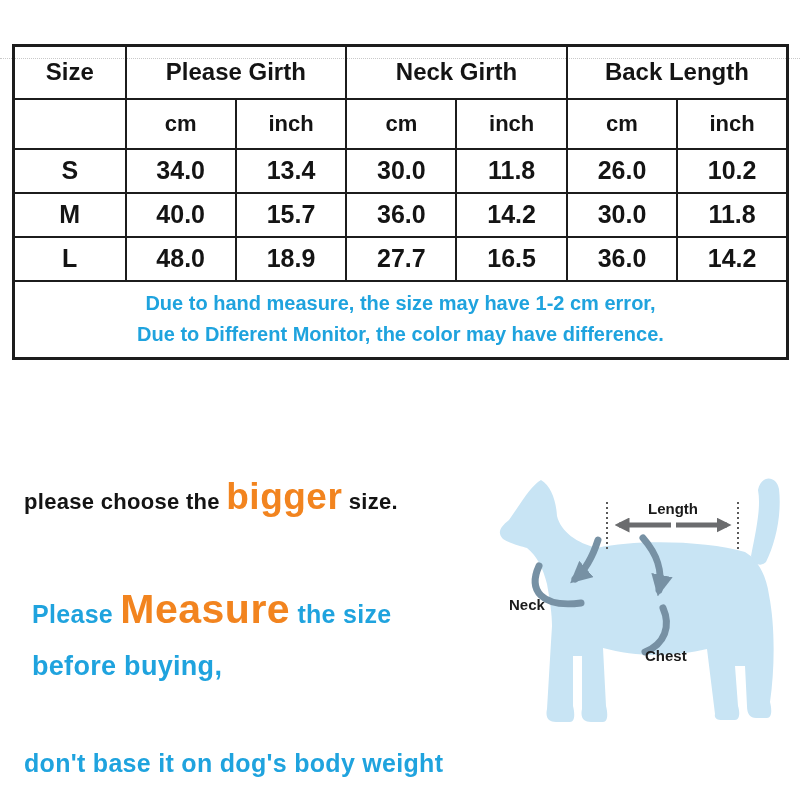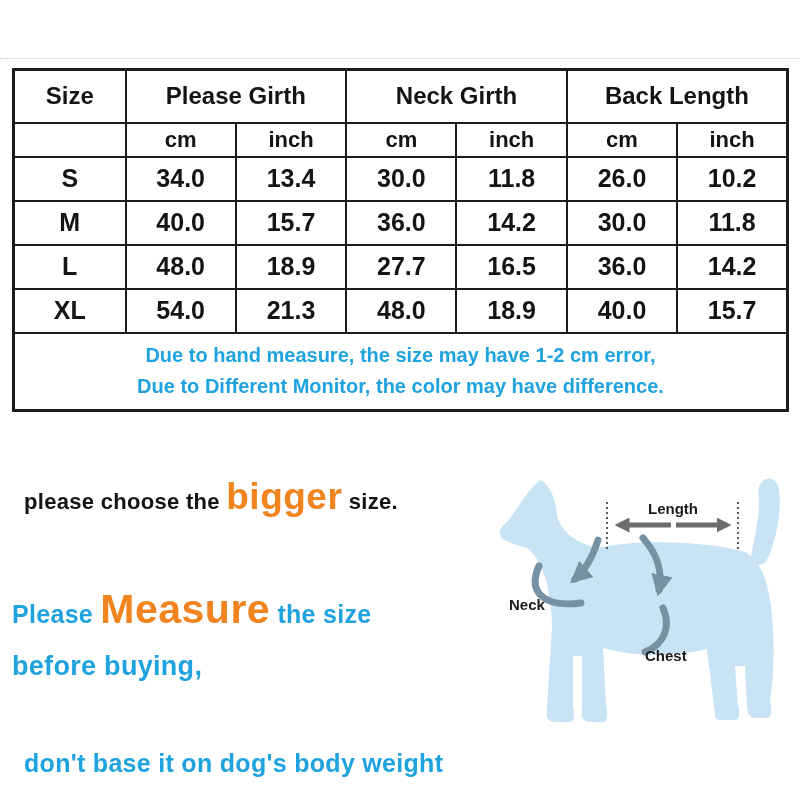--- a/index.html
+++ b/index.html
@@ -10,37 +10,37 @@
   html,body{width:800px;height:800px;}
   body{
     position:relative;background:#ffffff;overflow:hidden;
     font-family:"Liberation Sans",sans-serif;font-weight:bold;color:var(--ink);
   }
   
   .top-rule{position:absolute;left:0;top:58px;width:800px;border-top:1px dotted #c9c9c9;}
 
   
   table.size-table{
-    position:absolute;left:12px;top:68px;width:777px;
+    position:absolute;left:12px;top:44px;width:777px;
     border-collapse:collapse;table-layout:fixed;text-align:center;
     border:3px solid var(--border);
   }
   table.size-table td{border:2px solid var(--border);vertical-align:middle;}
   col.c-size{width:112px;}
   tr.r-head{height:53px;font-size:24px;}
-  tr.r-units{height:34px;font-size:22px;}
+  tr.r-units{height:50px;font-size:22px;}
   tr.r-data{height:44px;font-size:25px;}
   tr.r-note{height:78px;}
   td.note-cell{font-size:20px;color:var(--cyan);line-height:31px;}
 
   
   .advice1{position:absolute;left:24px;top:466px;font-size:22px;line-height:30px;letter-spacing:.3px;}
   .advice1 .row2{margin-top:16px;}
   .em-big{color:var(--orange);font-size:37px;letter-spacing:.5px;}
-  .advice2{position:absolute;left:12px;top:586px;color:var(--cyan);font-size:25px;letter-spacing:.3px;}
+  .advice2{position:absolute;left:32px;top:586px;color:var(--cyan);font-size:25px;letter-spacing:.3px;}
   .em-measure{color:var(--orange);font-size:41px;letter-spacing:.5px;}
   .advice2 .row2{margin-top:18px;font-size:27px;}
   .advice3{position:absolute;left:24px;top:666px;color:var(--cyan);font-size:25px;line-height:39px;letter-spacing:.3px;white-space:pre;}
 
   
   .diagram{position:absolute;left:495px;top:462px;width:300px;height:290px;}
   .dog{fill:var(--dog-fill);}
   .strapline{stroke:var(--strap);stroke-width:7;fill:none;stroke-linecap:round;}
   .darkline{stroke:var(--arrow);stroke-width:5;fill:none;}
   .dotline{stroke:#5a5a5a;stroke-width:2;fill:none;stroke-dasharray:2 3;}
@@ -99,29 +99,20 @@
     </tr>
     <tr class="r-data">
       <td>L</td>
       <td>48.0</td>
       <td>18.9</td>
       <td>27.7</td>
       <td>16.5</td>
       <td>36.0</td>
       <td>14.2</td>
     </tr>
-    <tr class="r-data">
-      <td>XL</td>
-      <td>54.0</td>
-      <td>21.3</td>
-      <td>48.0</td>
-      <td>18.9</td>
-      <td>40.0</td>
-      <td>15.7</td>
-    </tr>
     <tr class="r-note">
       <td colspan="7" class="note-cell">
         <div>Due to hand measure, the size may have 1-2 cm error,</div>
         <div>Due to Different Monitor, the color may have difference.</div>
       </td>
     </tr>
   </tbody>
 </table>
 
 <div class="advice1">

